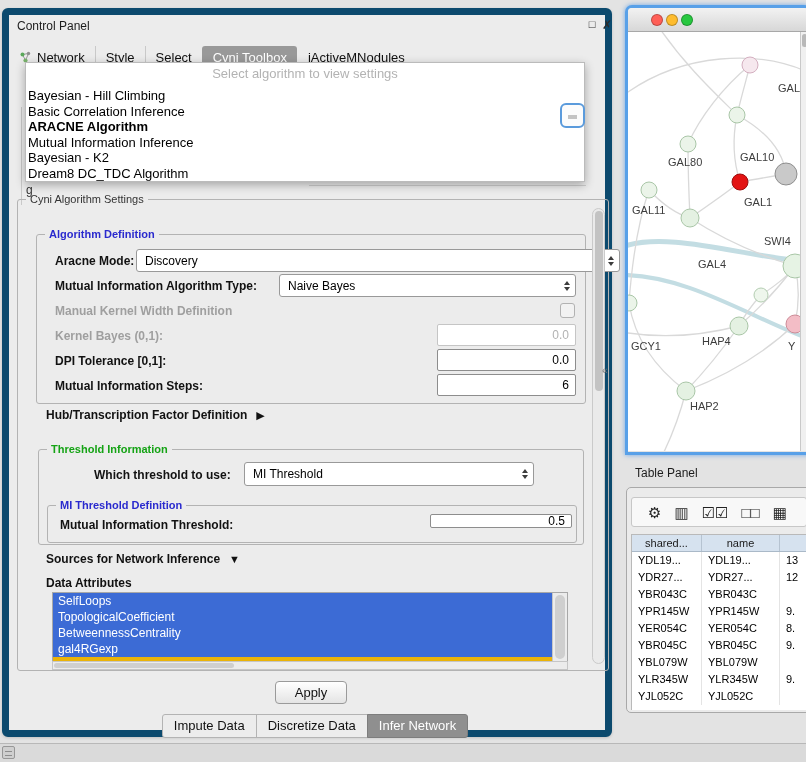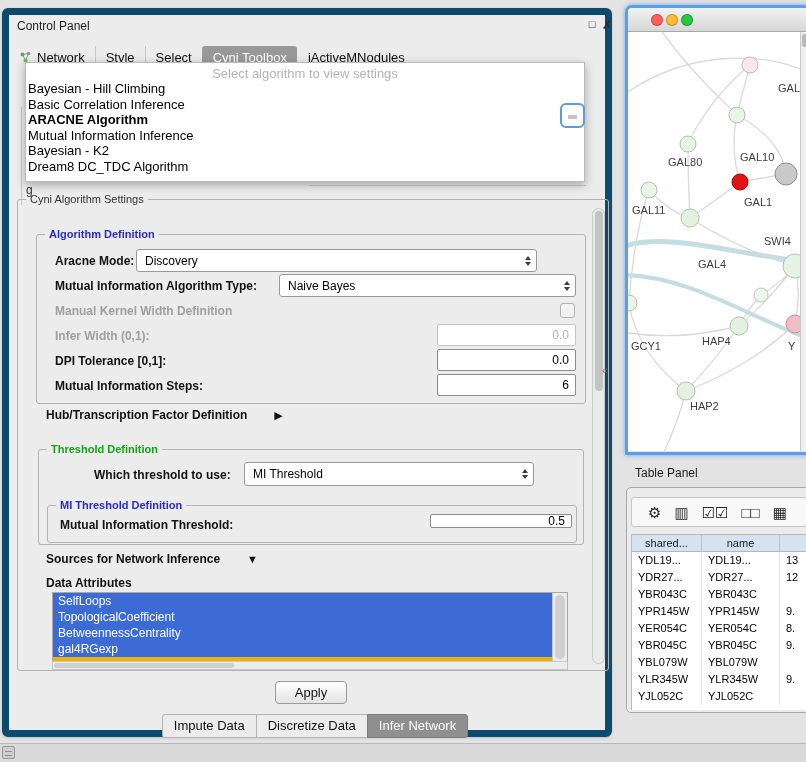--- a/index.html
+++ b/index.html
@@ -16,21 +16,21 @@
 
   #tabbar{position:absolute;left:0;top:31px;width:100%;display:flex;}
   .tab{display:flex;align-items:center;gap:5px;padding:4px 10px;font-size:13px;color:#101010;border-left:1px solid #c9c9c9;line-height:15px;white-space:nowrap}
   .tab:first-child{border-left:none}
   .tab.sel{background:#999;color:#fff;border-radius:3px;border-left-color:transparent}
   .tab.sel + .tab{border-left-color:transparent}
   .tabicon{display:inline-flex;width:13px;height:13px}
 
   .popup{position:absolute;left:16px;top:47px;width:560px;height:120px;background:#fff;border:1px solid #bbb;box-shadow:0 3px 9px rgba(0,0,0,.3);z-index:40}
   .dd-ph{text-align:center;font-size:13px;color:#b3b3b3;margin-top:3px}
-  .dd-items{}
+  .dd-items{margin-top:7px}
   .dd-item{font-size:13px;color:#000;height:15.5px;line-height:15.5px;padding-left:2px;white-space:nowrap}
   .dd-item.sel{font-weight:bold}
 
   .combo-focus{position:absolute;left:551px;top:88px;width:25px;height:25px;border:2px solid #5b9bdc;border-radius:6px;background:#fcfcfc;z-index:50}
   .combo-focus::after{content:"";position:absolute;left:6px;top:10px;width:9px;height:4px;background:#c4c4c4}
   .frag-g{position:absolute;left:17px;top:168px;font-size:12px;color:#333;z-index:1}
   .frag-line{position:absolute;left:300px;top:170px;width:277px;height:1px;background:#cdcdcd}
   .frag-vline{position:absolute;left:12px;top:92px;width:1px;height:98px;background:#c9c9c9}
 
   .group{position:absolute;border:1px solid #b3b3b3;border-radius:3px}
@@ -46,21 +46,21 @@
   .combo{position:absolute;background:#fff;border:1px solid #999;border-radius:3px;display:flex;align-items:center;padding-left:8px;font-size:12px;color:#000}
   .combo-val{flex:1;white-space:nowrap;overflow:hidden}
   .spin{display:flex;flex-direction:column;gap:2px;margin-right:5px}
   .tri-u{width:0;height:0;border-left:3.5px solid transparent;border-right:3.5px solid transparent;border-bottom:4.5px solid #3c3c3c;display:block}
   .tri-d{width:0;height:0;border-left:3.5px solid transparent;border-right:3.5px solid transparent;border-top:4.5px solid #3c3c3c;display:block}
 
   .field{position:absolute;background:#fff;border:1px solid #8d8d8d;display:flex;align-items:center;justify-content:flex-end;padding-right:6px;font-size:12px;color:#000;border-radius:2px}
   .field.dis{border-color:#c5c5c5;color:#b2b2b2}
   .checkbox{position:absolute;width:15px;height:15px;background:#f2f2f2;border:1px solid #b2b2b2;border-radius:3px}
 
-  .secrow{position:absolute;display:flex;align-items:center;gap:27px;font-size:12px;font-weight:bold;color:#121212;white-space:nowrap}
+  .secrow{position:absolute;display:flex;align-items:center;gap:9px;font-size:12px;font-weight:bold;color:#121212;white-space:nowrap}
   .secrow .glyph{font-size:11px;color:#111}
 
   #attr-list{position:absolute;left:34px;top:392px;width:516px;height:70px;background:#eab308;border:1px solid #a8a8a8}
   .attr-item{height:16px;line-height:16px;padding-left:5px;font-size:12px;background:#3c6bd5;color:#fff;width:calc(100% - 15px);white-space:nowrap;overflow:hidden}
   #attr-vscroll{position:absolute;right:0;top:0;width:15px;height:100%;background:#ececec;border-left:1px solid #c6c6c6}
   #attr-vscroll .thumb{position:absolute;left:2px;top:2px;width:10px;height:64px;background:#cfcfcf;border-radius:5px}
   #attr-hscroll{position:absolute;left:34px;top:461px;width:516px;height:9px;background:#ececec;border:1px solid #c6c6c6}
   #attr-hscroll .thumb{position:absolute;left:1px;top:1px;width:180px;height:5px;background:#cfcfcf;border-radius:3px}
   #main-vscroll{position:absolute;left:574px;top:8px;width:13px;height:456px;background:#eaeaea;border:1px solid #cacaca;border-radius:7px}
   #main-vscroll .thumb{position:absolute;left:2px;top:2px;width:8px;height:180px;background:#c3c3c3;border-radius:5px}
@@ -154,41 +154,41 @@
       </div>
   </div>
 
   <div class="group" id="settings">
     <span class="gtitle plain">Cyni Algorithm Settings</span>
 
     <div class="group" style="left:18px;top:34px;width:550px;height:170px">
       <span class="gtitle blue">Algorithm Definition</span>
 
       <span class="lbl" style="left:18px;top:19px">Aracne Mode:</span>
-      <div class="combo" style="left:99px;top:14px;width:401px;height:23px">
+      <div class="combo" style="left:99px;top:14px;width:484px;height:23px">
         <span class="combo-val">Discovery</span>
         <span class="spin">
             <i class="tri-u"></i>
             <i class="tri-d"></i>
           </span>
       </div>
 
       <span class="lbl" style="left:18px;top:44px">Mutual Information Algorithm Type:</span>
       <div class="combo" style="left:242px;top:39px;width:297px;height:23px">
         <span class="combo-val">Naive Bayes</span>
         <span class="spin">
             <i class="tri-u"></i>
             <i class="tri-d"></i>
           </span>
       </div>
 
       <span class="lbl dis" style="left:18px;top:69px">Manual Kernel Width Definition</span>
       <span class="checkbox" style="left:523px;top:68px"></span>
 
-      <span class="lbl dis" style="left:18px;top:94px">Infer Width (0,1):</span>
+      <span class="lbl dis" style="left:18px;top:94px">Kernel Bayes (0,1):</span>
       <div class="field dis" style="left:400px;top:89px;width:139px;height:22px">
         <span>0.0</span>
       </div>
 
       <span class="lbl" style="left:18px;top:119px">DPI Tolerance [0,1]:</span>
       <div class="field" style="left:400px;top:114px;width:139px;height:22px">
         <span>0.0</span>
       </div>
 
       <span class="lbl" style="left:18px;top:144px">Mutual Information Steps:</span>
@@ -196,21 +196,21 @@
         <span>6</span>
       </div>
     </div>
 
     <div class="secrow" style="left:28px;top:208px">
       <span>Hub/Transcription Factor Definition</span>
       <span class="glyph">▶</span>
     </div>
 
     <div class="group" style="left:20px;top:249px;width:546px;height:96px">
-      <span class="gtitle green">Threshold Definition</span>
+      <span class="gtitle green">Threshold Information</span>
 
       <span class="lbl" style="left:55px;top:18px">Which threshold to use:</span>
       <div class="combo" style="left:205px;top:12px;width:290px;height:24px">
         <span class="combo-val">MI Threshold</span>
         <span class="spin">
             <i class="tri-u"></i>
             <i class="tri-d"></i>
           </span>
       </div>
 

